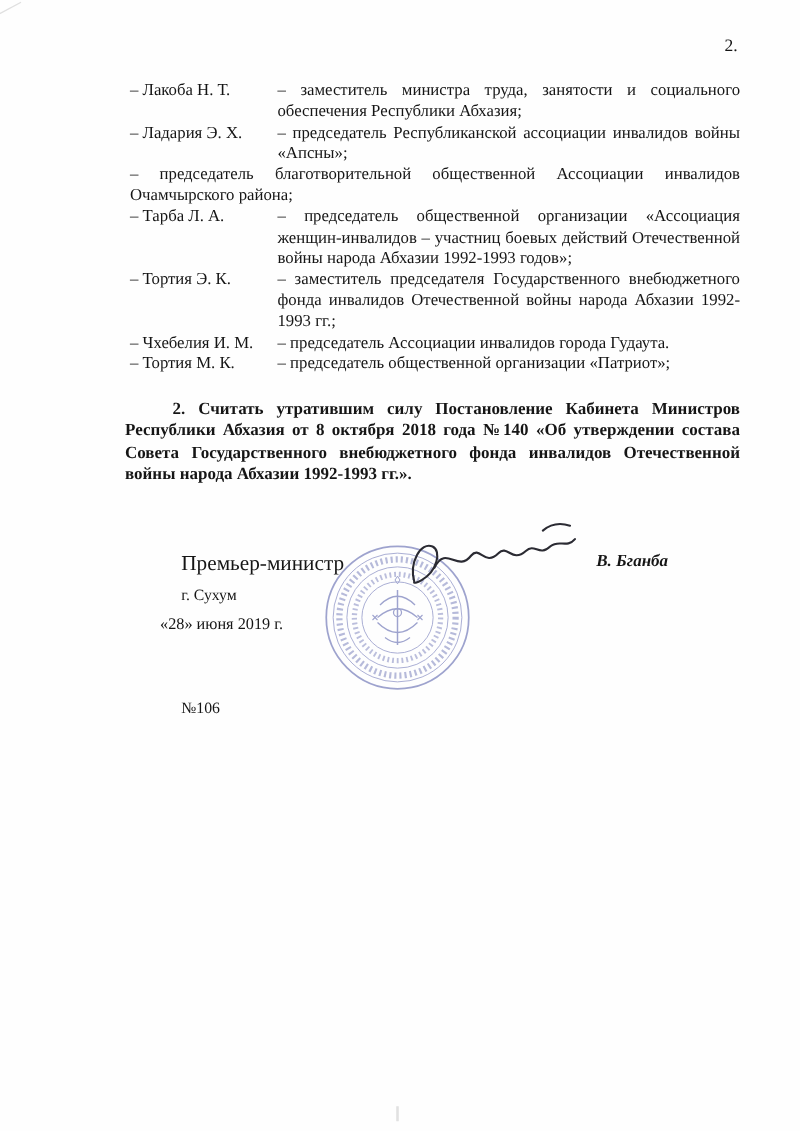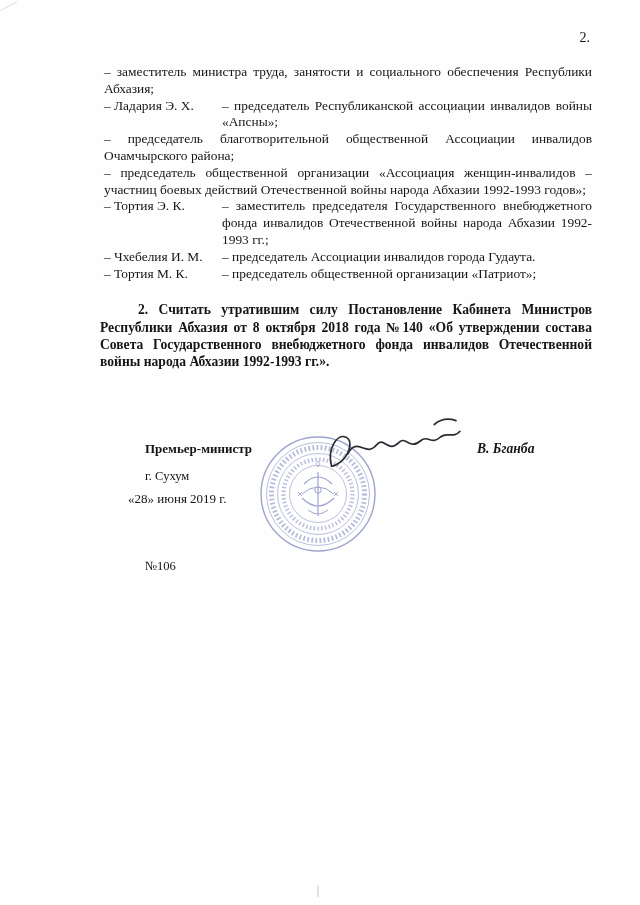--- a/index.html
+++ b/index.html
@@ -39,21 +39,21 @@
   .decree-paragraph{
     margin:19px 0 0 -4px;   
     font-size:13.6px;
     line-height:17.2px;
     text-align:justify;
     text-indent:38px;
     font-weight:bold;
   }
   .sig-title{
     position:absolute;left:145px;top:441px;
-    font-size:13px;font-weight:bold;text-align:center;
+    font-size:17px;font-weight:normal;text-align:center;
   }
   .sig-name{
     position:absolute;left:477px;top:441px;
     font-size:13.6px;font-weight:bold;font-style:italic;
   }
   .sig-city{
     position:absolute;left:145px;top:469px;
     font-size:12.6px;
   }
   .sig-date{
@@ -88,30 +88,32 @@
 </head>
 <body>
 
 <div class="page">
 
   <div class="page-number">2.</div>
 
   <div class="content">
 
     <div class="member-row">
+      <span class="member-name">– Лакоба Н. Т.</span>
       <span class="member-role">– заместитель министра труда, занятости и социального обеспечения Республики Абхазия;</span>
     </div>
     <div class="member-row">
       <span class="member-name">– Ладария Э. Х.</span>
       <span class="member-role">– председатель Республиканской ассоциации инвалидов войны «Апсны»;</span>
     </div>
     <div class="member-row">
       <span class="member-role">– председатель благотворительной общественной Ассоциации инвалидов Очамчырского района;</span>
     </div>
     <div class="member-row">
+      <span class="member-name">– Тарба Л. А.</span>
       <span class="member-role">– председатель общественной организации «Ассоциация женщин-инвалидов – участниц боевых действий Отечественной войны народа Абхазии 1992-1993 годов»;</span>
     </div>
     <div class="member-row">
       <span class="member-name">– Тортия Э. К.</span>
       <span class="member-role">– заместитель председателя Государственного внебюджетного фонда инвалидов Отечественной войны народа Абхазии 1992-1993 гг.;</span>
     </div>
     <div class="member-row">
       <span class="member-name">– Чхебелия И. М.</span>
       <span class="member-role">– председатель Ассоциации инвалидов города Гудаута.</span>
     </div>

